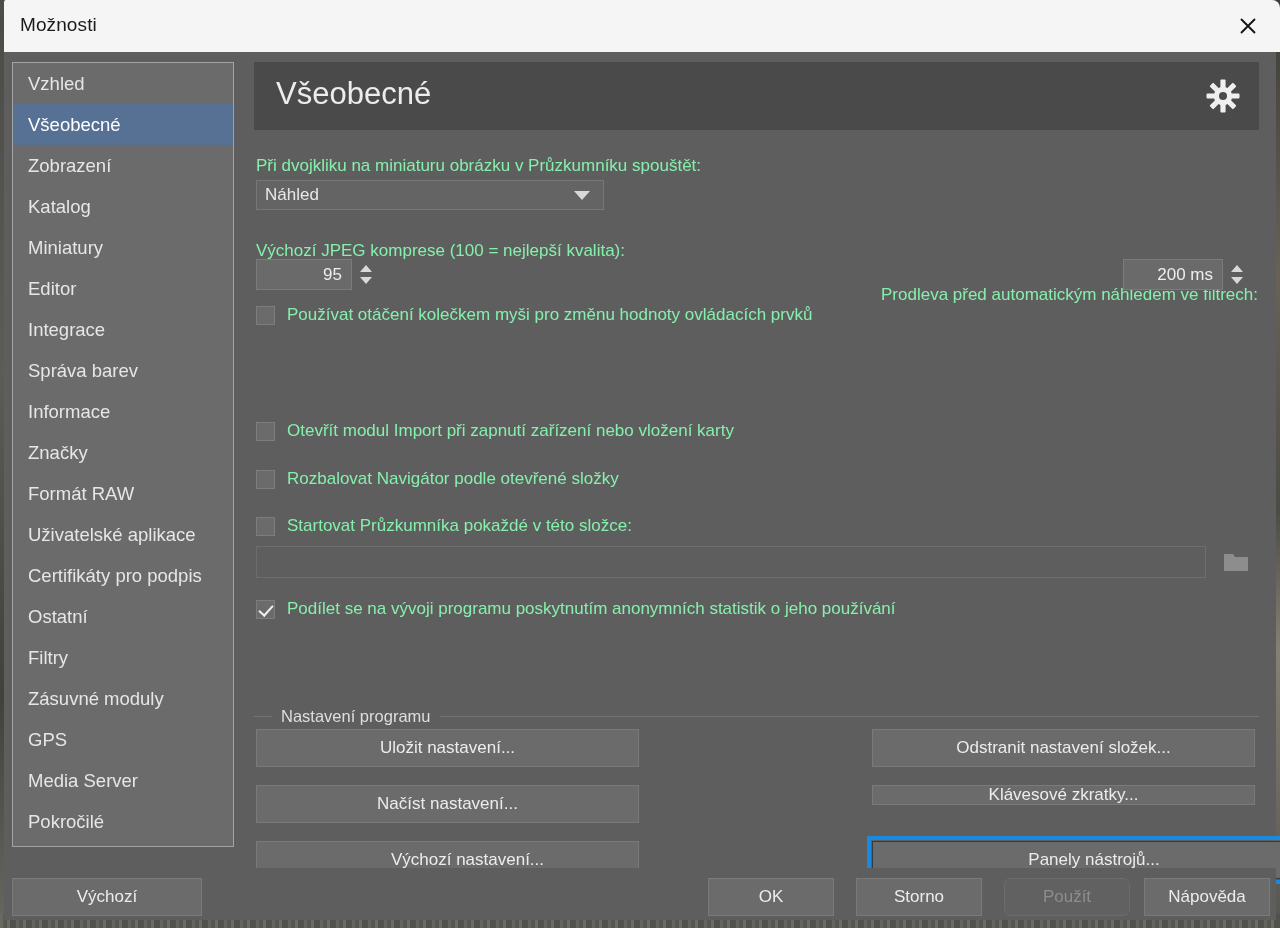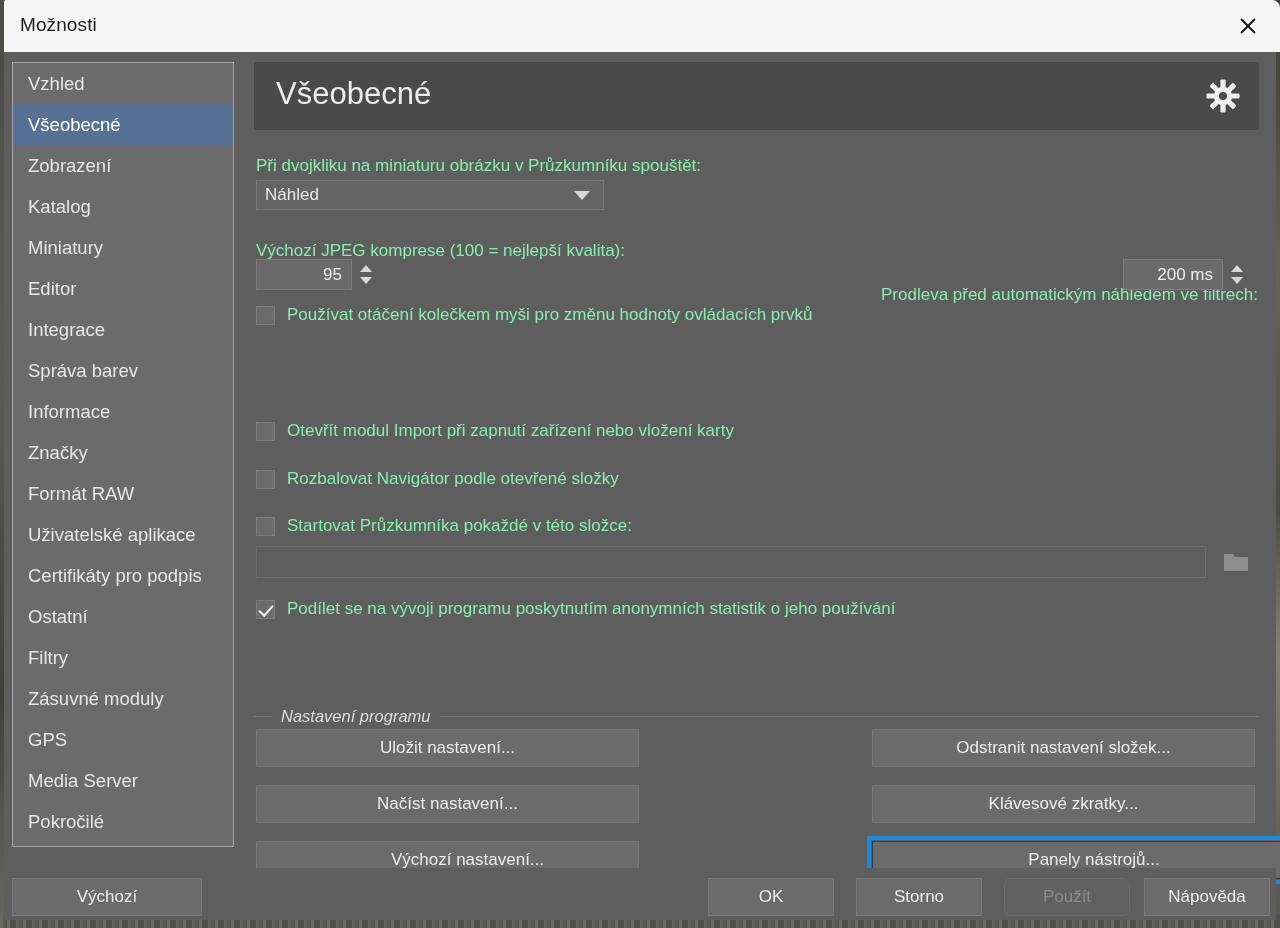--- a/index.html
+++ b/index.html
@@ -284,21 +284,20 @@
     align-items: center;
     gap: 9px;
   }
   .gb-line { height:1px; background:#747474; flex:none; }
   .gb-line.left { width: 18px; }
   .gb-line.right { flex:1; }
   .gb-title {
     font-size: 16.5px;
     color: #dedede;
     white-space: nowrap;
-    font-style: italic;
   }
 
   .gbtn {
     position: absolute;
     background: #6b6b6b;
     border: 1px solid #7a7a7a;
     box-sizing: border-box;
     display:flex; align-items:center; justify-content:center;
     font-size: 17px;
     color: #ececec;
@@ -510,21 +509,21 @@
             <span class="gb-line left"></span>
             <span class="gb-title">Nastavení programu</span>
             <span class="gb-line right"></span>
           </div>
 
           <div class="gbtn" style="left:2px;top:22px;width:383px;height:38px;">Uložit nastavení...</div>
           <div class="gbtn" style="left:2px;top:78px;width:383px;height:38px;">Načíst nastavení...</div>
           <div class="gbtn" style="left:2px;top:134px;width:383px;height:38px;padding-left:40px;">Výchozí nastavení...</div>
 
           <div class="gbtn" style="left:618px;top:22px;width:383px;height:38px;">Odstranit nastavení složek...</div>
-          <div class="gbtn" style="left:618px;top:78px;width:383px;height:38px;">Klávesové zkratky...</div>
+          <div class="gbtn" style="left:618px;top:78px;width:383px;height:20px;">Klávesové zkratky...</div>
           <div class="gbtn focused" style="left:618px;top:134px;width:444px;height:38px;">Panely nástrojů...</div>
         </div>
 
       </div>
     </div>
 
     <div class="footer">
       <div class="fbtn" style="left:8px;width:190px;">Výchozí</div>
       <div class="fbtn" style="left:704px;width:126px;">OK</div>
       <div class="fbtn" style="left:852px;width:126px;">Storno</div>

